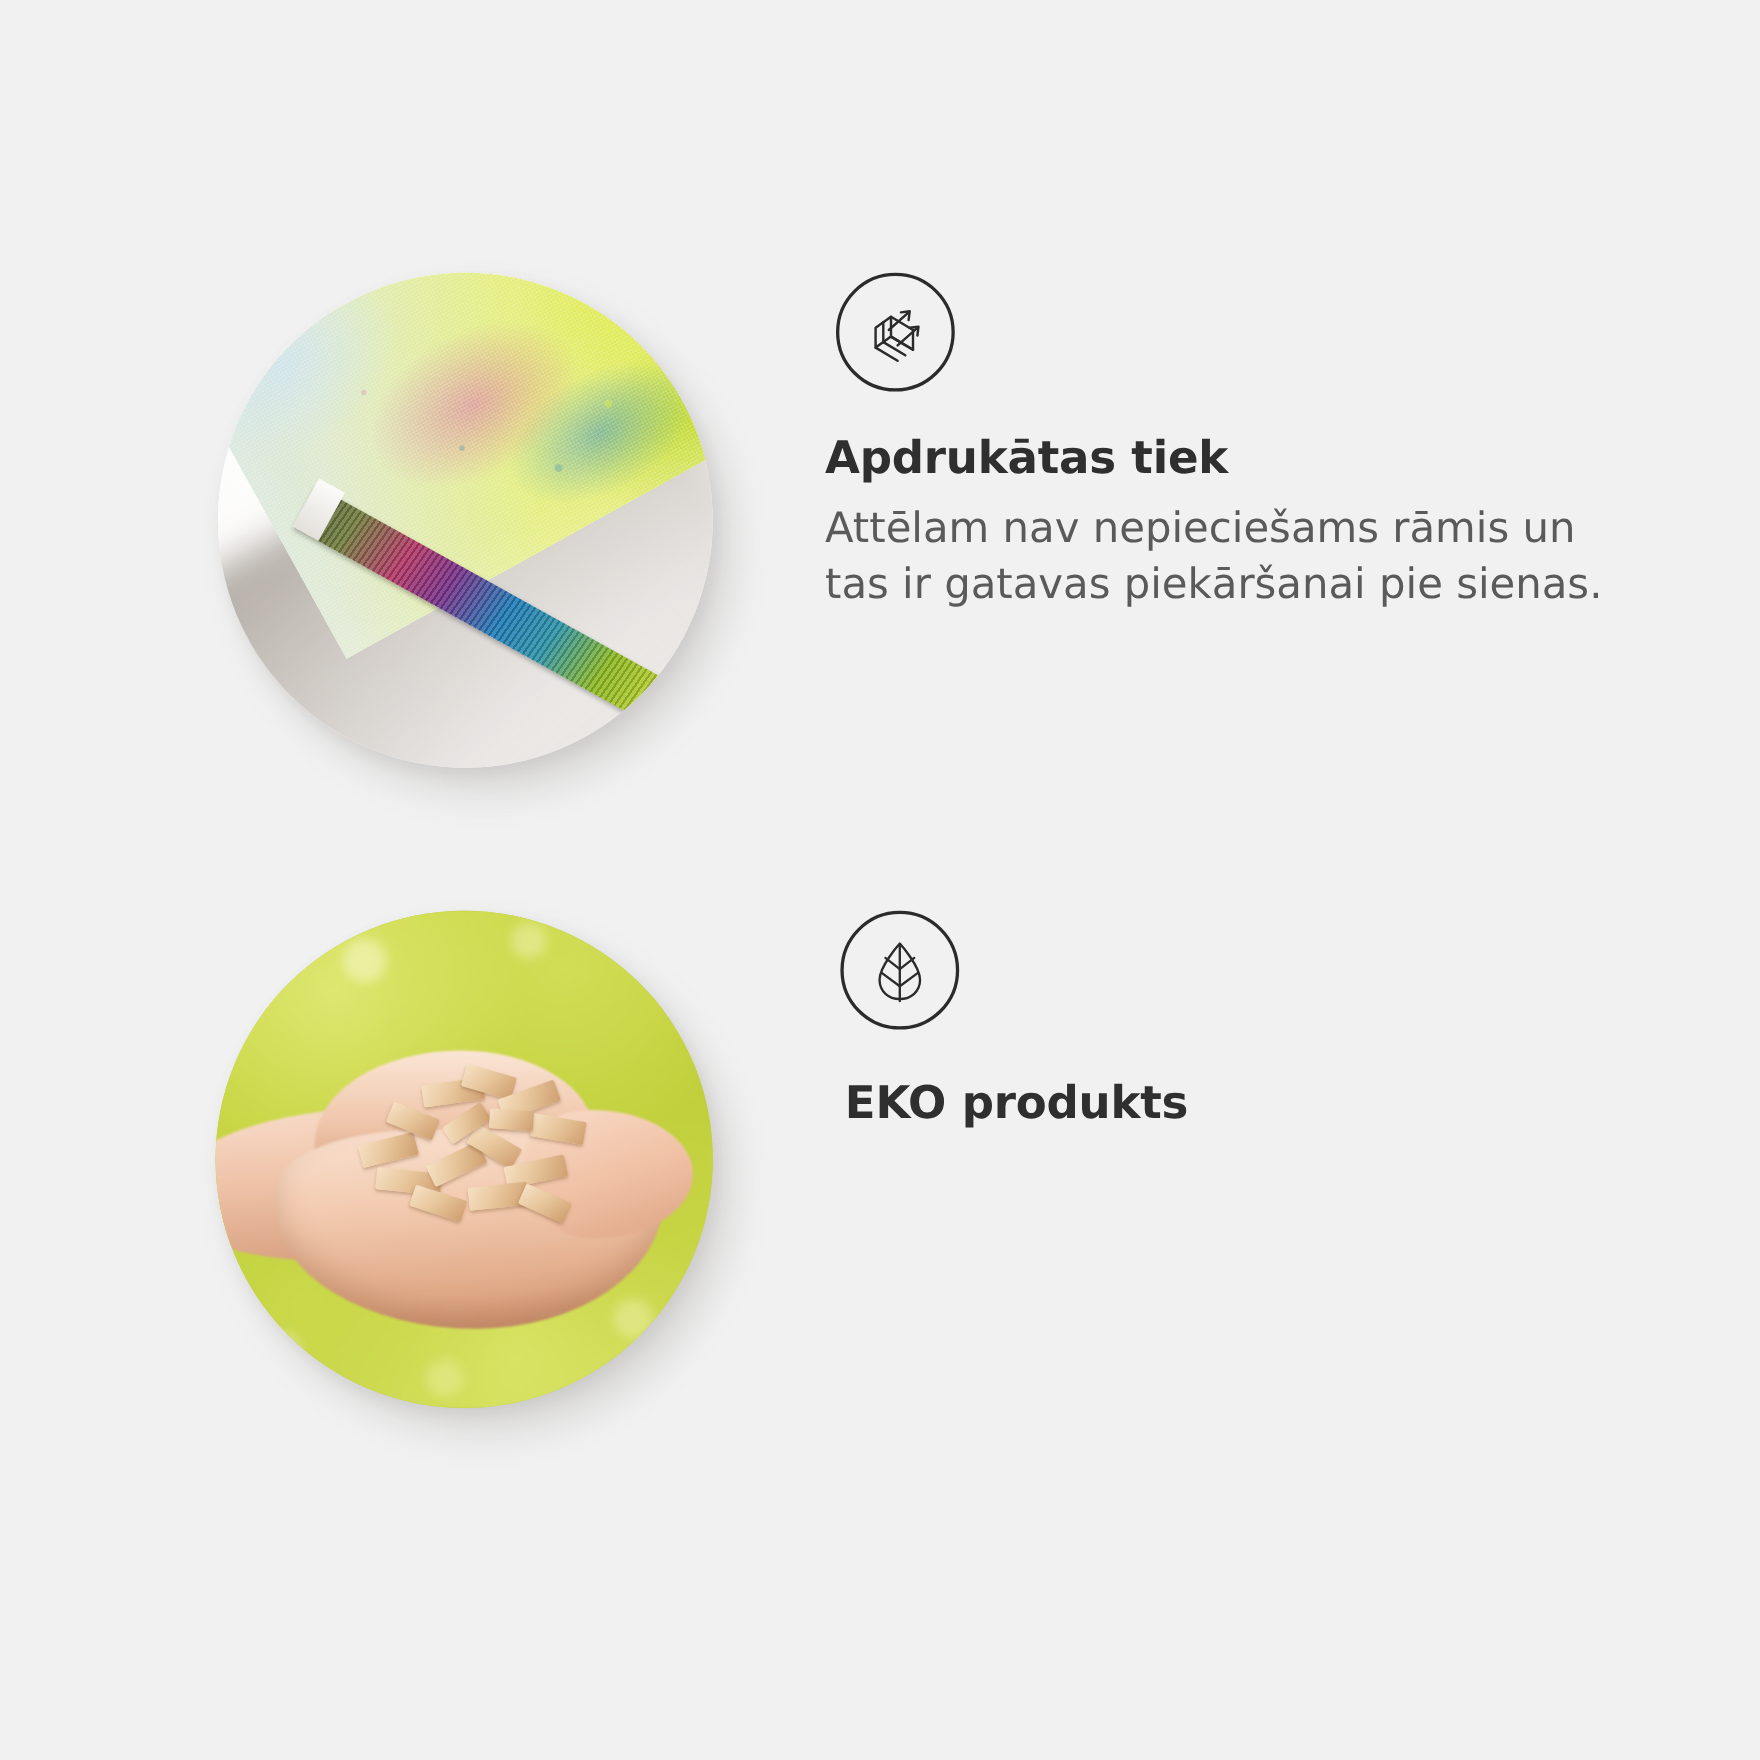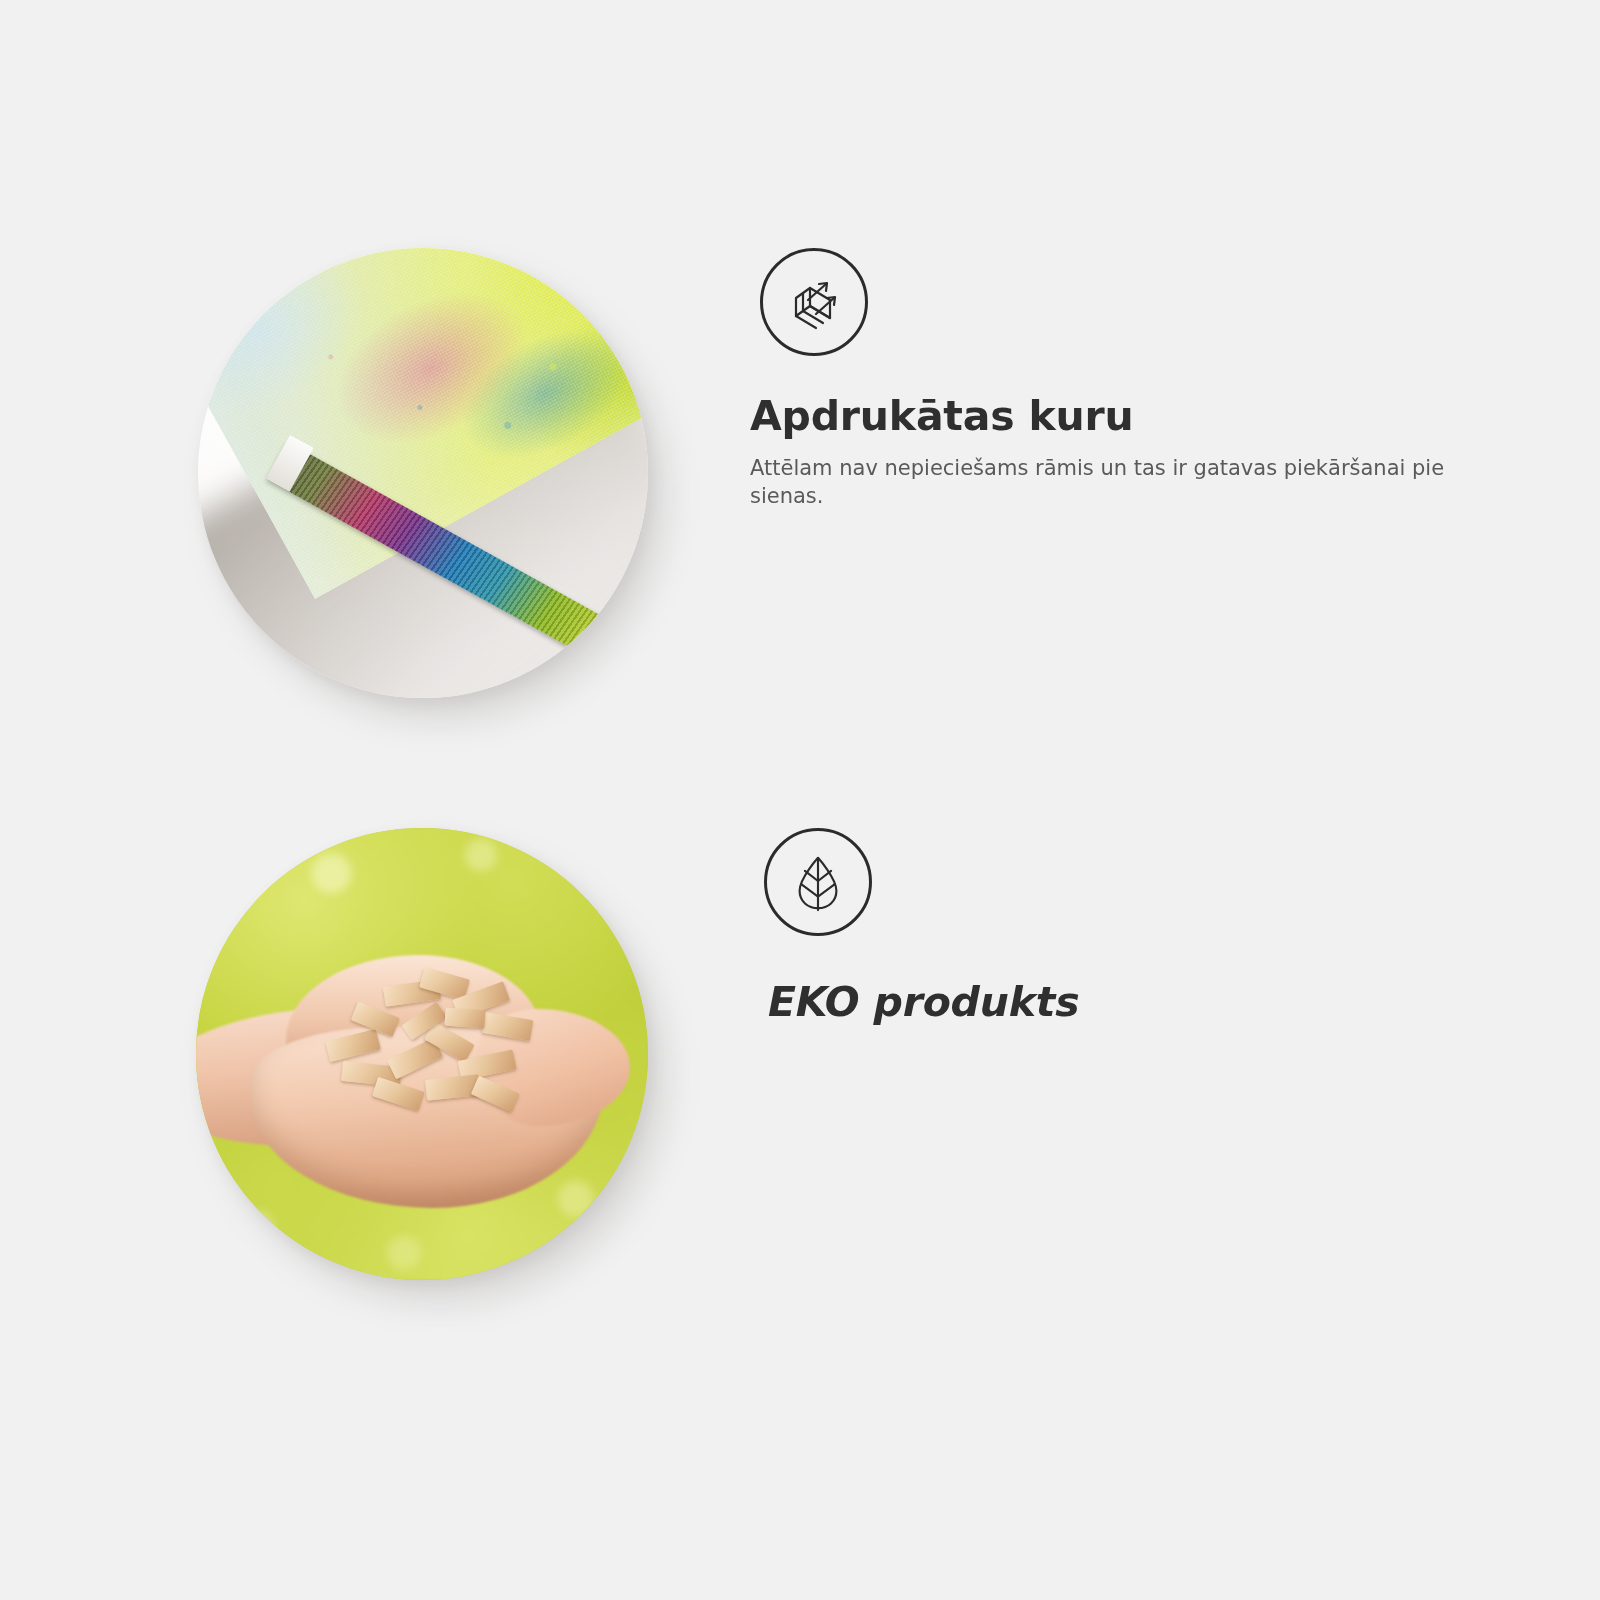--- a/index.html
+++ b/index.html
@@ -21,21 +21,21 @@
     background: #f1f1f1;
   }
 
   
   .feature {
     position: absolute;
     display: flex;
     align-items: flex-start;
   }
   #feature-edges  { left: 0;   top: 248px;  width: 1600px; }
-  #feature-eco    { left: 0;   top: 828px;  width: 1304px; font-style: italic; }
+  #feature-eco    { left: 0;   top: 828px;  width: 1304px; }
 
   
   .media-wrap {
     position: relative;
     flex: 0 0 auto;
   }
   .photo-circle {
     position: relative;
     border-radius: 50%;
     overflow: hidden;
@@ -259,21 +259,21 @@
     margin: 0;
     color: #2f2f2f;
     font-size: 41px;
     font-weight: 700;
     letter-spacing: -0.2px;
     line-height: 1.1;
   }
   .feature-desc {
     margin: 0;
     color: #5a5a5a;
-    font-size: 21px;
+    font-size: 38px;
     line-height: 1.33;
     font-weight: 400;
   }
 
   #feature-edges .icon-badge   { margin: 0 0 0 10px; }
   #feature-edges .feature-title{ margin-top: 38px; }
   #feature-edges .feature-desc { margin-top: 16px; }
 
   #feature-eco .icon-badge     { margin: 0 0 0 14px; }
   #feature-eco .feature-title  { margin-top: 44px; margin-left: 18px; }
@@ -310,21 +310,21 @@
           <path d="M28 36 L48 48 L48 30"></path>
           <path d="M21 23 L21 41"></path>
           <path d="M21 41 L41 53"></path>
 
           <path d="M26 30 L44 14"></path>
           <path d="M37 14 L45 13 L44 21"></path>
           <path d="M34 44 L52 28"></path>
           <path d="M45 28 L53 27 L52 35"></path>
         </svg>
       </div>
-      <h2 class="feature-title">Apdrukātas kuru</h2>
+      <h2 class="feature-title">Apdrukātas tiek</h2>
       <p class="feature-desc">Attēlam nav nepieciešams rāmis un tas ir gatavas piekāršanai pie sienas.</p>
     </div>
   </section>
 
   <section class="feature" id="feature-eco">
 
     <div class="media-wrap">
       <div class="photo-circle" id="photo-wood-chips">
         <div class="grass"></div>
         <div class="bokeh"></div>

